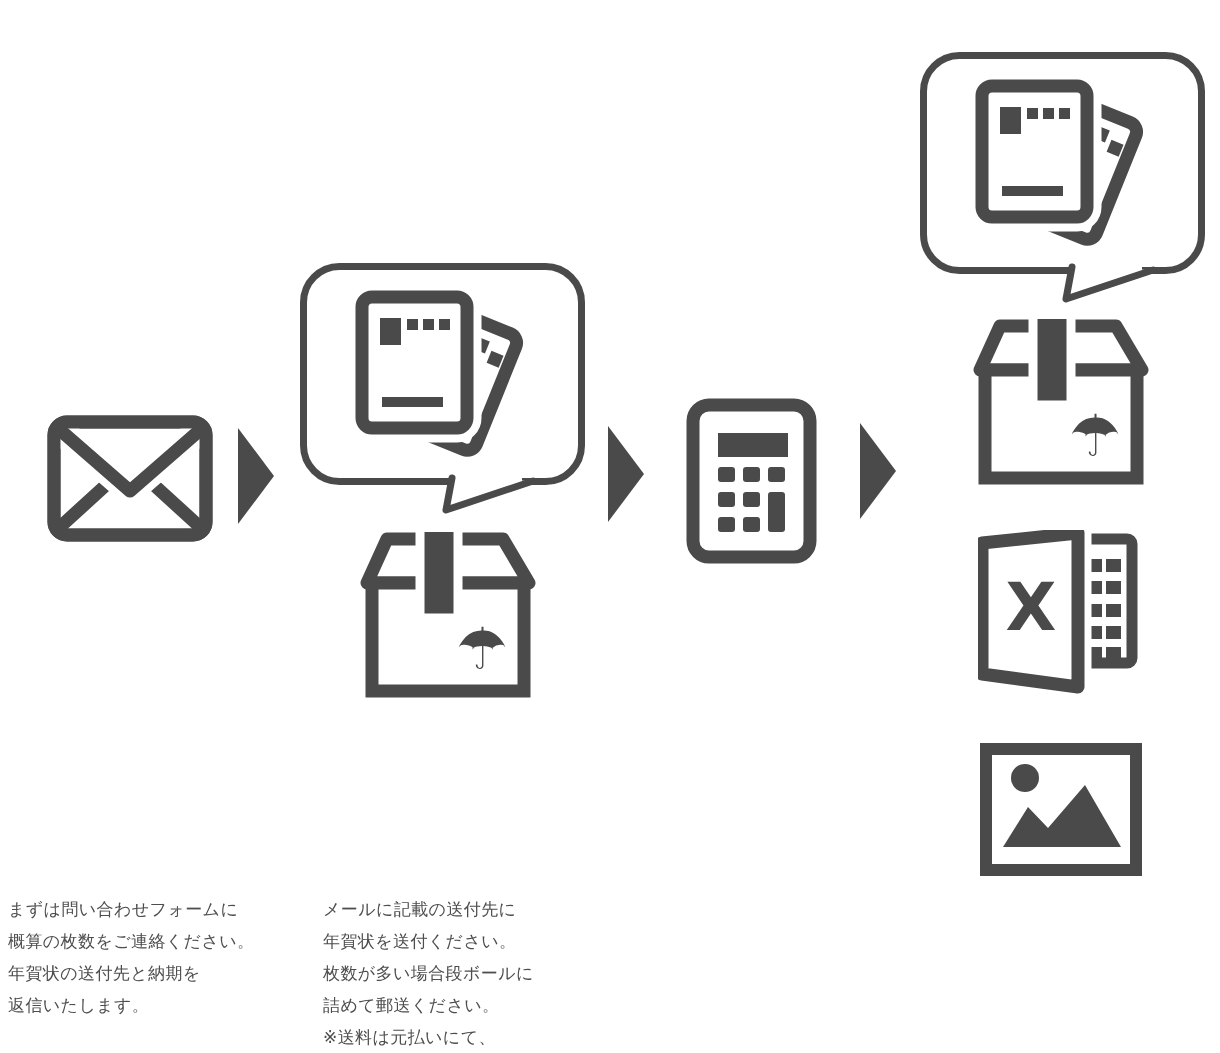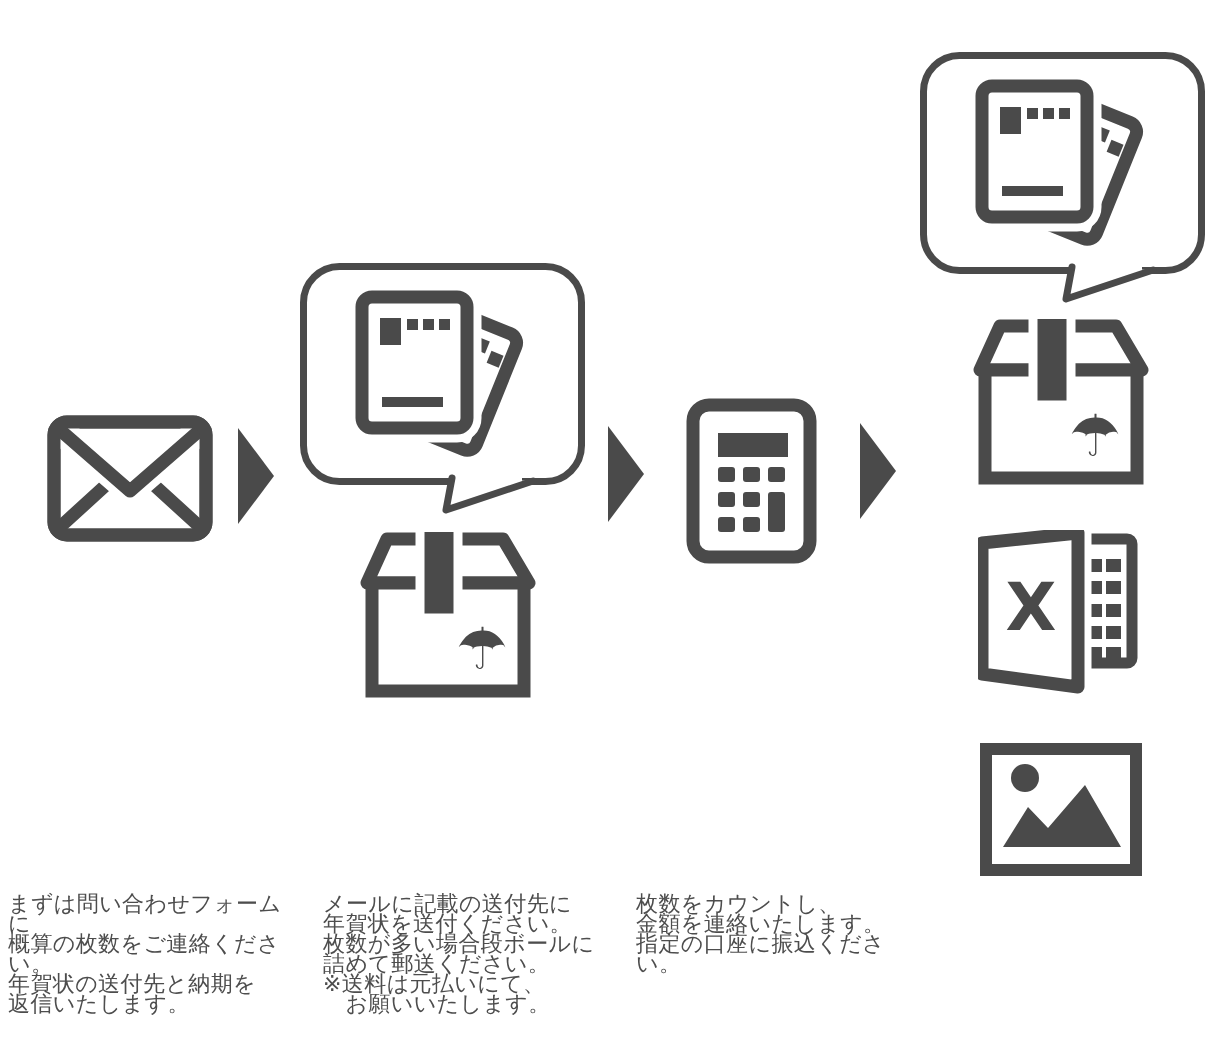--- a/index.html
+++ b/index.html
@@ -7,22 +7,22 @@
     position: relative;
     width: 1220px;
     height: 1053px;
     background: var(--bg-color, #fff);
     font-family: "Liberation Sans", "DejaVu Sans", sans-serif;
     overflow: hidden;
   }
   .abs { position: absolute; }
   .icon { color: var(--icon-color, #4a4a4a); display: block; }
   .step-text {
-    font-size: 22px;
-    line-height: 20px;
+    font-size: 17px;
+    line-height: 32px;
     color: var(--text-color, #4d4d4d);
     white-space: pre-line;
     letter-spacing: 0.4px;
   }
   svg text { font-family: "DejaVu Sans", sans-serif; }
 </style>
 </head>
 <body>
 
 <div class="canvas">
@@ -148,18 +148,15 @@
 年賀状の送付先と納期を
 返信いたします。</div>
 
   <div class="abs step-text" style="left:323px; top:894px; width:290px;">メールに記載の送付先に
 年賀状を送付ください。
 枚数が多い場合段ボールに
 詰めて郵送ください。
 ※送料は元払いにて、
 　お願いいたします。</div>
 
-  <div class="abs step-text" style="left:636px; top:894px; width:290px;">枚数をカウントし、
-金額を連絡いたします。
-指定の口座に振込ください。</div>
 
 
 </div>
 
 </body></html>

